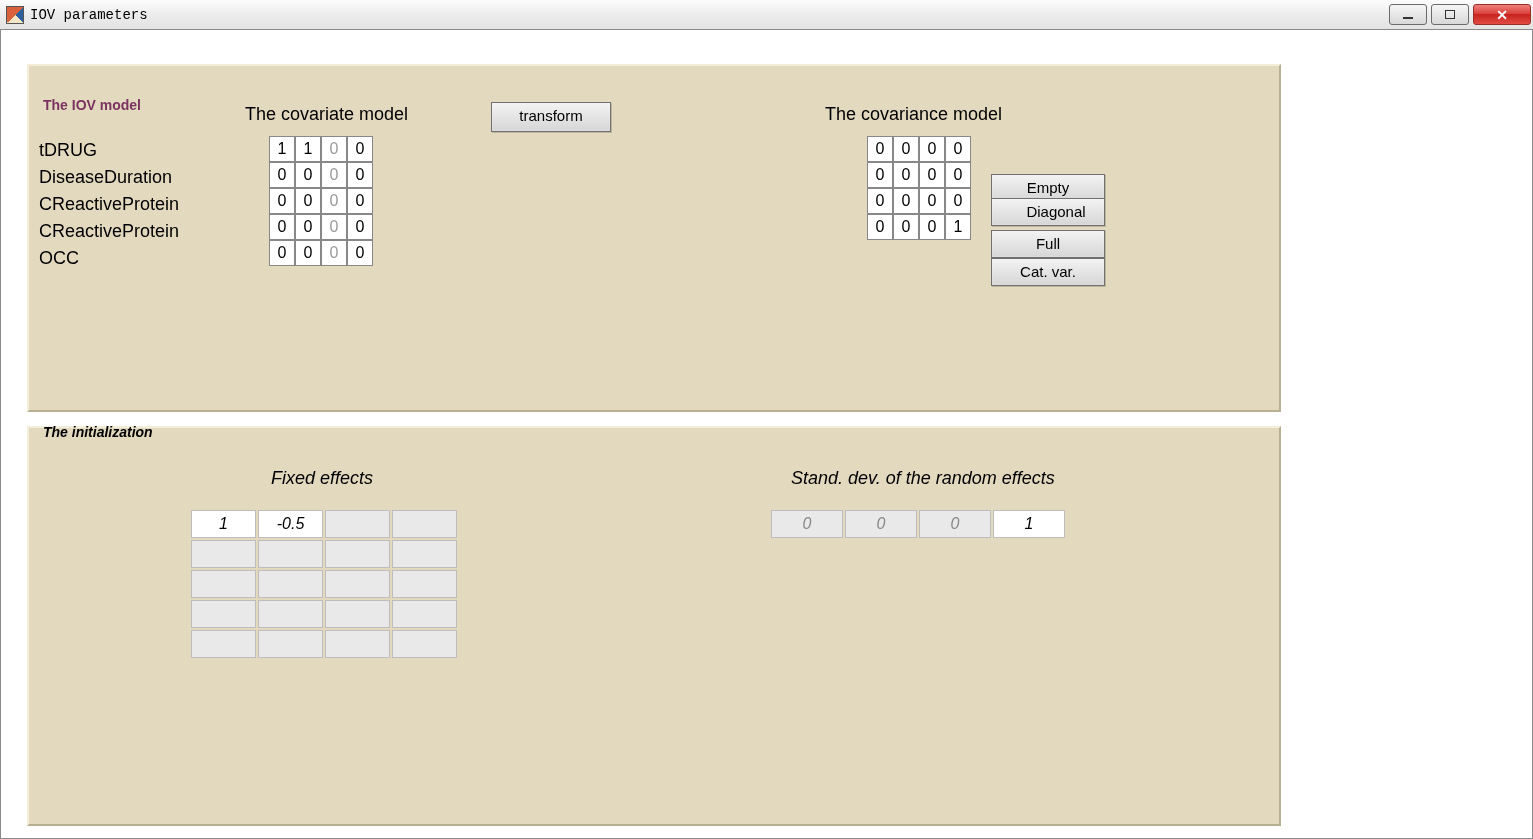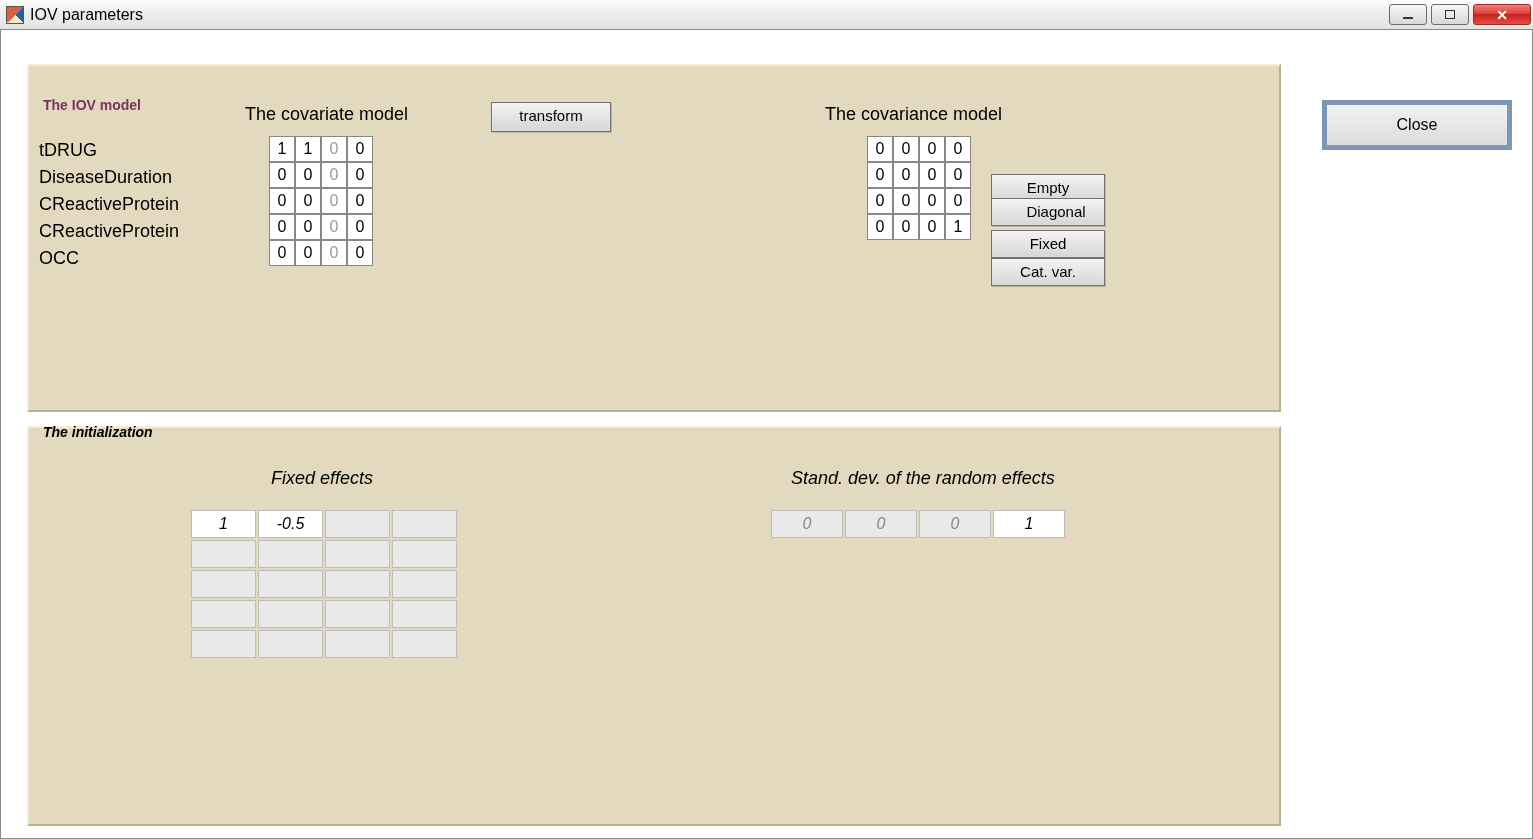--- a/index.html
+++ b/index.html
@@ -24,21 +24,21 @@
   }
   .app-icon {
     width:18px; height:18px;
     margin-right:6px;
     background:
       linear-gradient(135deg,#d9623c 0 50%, transparent 50% 100%),
       linear-gradient(-135deg,#2b5f9e 0 50%, transparent 50% 100%),
       #f4e7c7;
     border:1px solid #555;
   }
-  .title-text { color:#000; font-size:16px; }
+  .title-text { color:#000; font-size:14px;font-family:Liberation Mono, monospace; }
   .title-spacer { flex:1; }
   .win-btns { display:flex; gap:4px; align-items:center; }
   .win-btn {
     width:38px; height:21px;
     border:1px solid #6b6b6b;
     border-radius:3px;
     background: linear-gradient(to bottom,#f6f6f6,#d8d8d8);
     display:flex; align-items:center; justify-content:center;
     font-size:12px;
     color:#333;
@@ -223,23 +223,20 @@
       </div>
     <div class="win-btn">
         <div class="max-glyph"></div>
       </div>
     <div class="win-btn close">✕</div>
   </div>
 </div>
 
 <div class="client">
 
-  <div class="close-panel">
-    <div class="big-close-btn">Close</div>
-  </div>
 
   <div class="group-frame iov-frame outer-shadow">
     <div class="frame-title purple">The IOV model</div>
 
     <div class="section-heading" style="left:216px; top:38px;">The covariate model</div>
 
     <div class="sbtn" style="left:462px; top:36px; width:120px; height:30px;">transform</div>
 
     <div class="section-heading" style="left:796px; top:38px;">The covariance model</div>
 
@@ -308,21 +305,21 @@
         <td>0</td>
         <td>0</td>
         <td>0</td>
         <td>1</td>
       </tr>
     </tbody>
       </table>
 
     <div class="sbtn" style="left:962px; top:108px; width:114px;">Empty</div>
     <div class="sbtn" style="left:962px; top:132px; width:114px;padding-left:16px;">Diagonal</div>
-    <div class="sbtn" style="left:962px; top:164px; width:114px;">Fixed</div>
+    <div class="sbtn" style="left:962px; top:164px; width:114px;">Full</div>
     <div class="sbtn" style="left:962px; top:192px; width:114px;">Cat. var.</div>
   </div>
 
   <div class="group-frame init-frame outer-shadow">
     <div class="frame-title black">The initialization</div>
 
     <div class="section-heading" style="left:242px; top:40px;">Fixed effects</div>
     <div class="section-heading" style="left:762px; top:40px;">Stand. dev. of the random effects</div>
 
     <table class="fixed-eff" style="left:160px; top:80px;">

